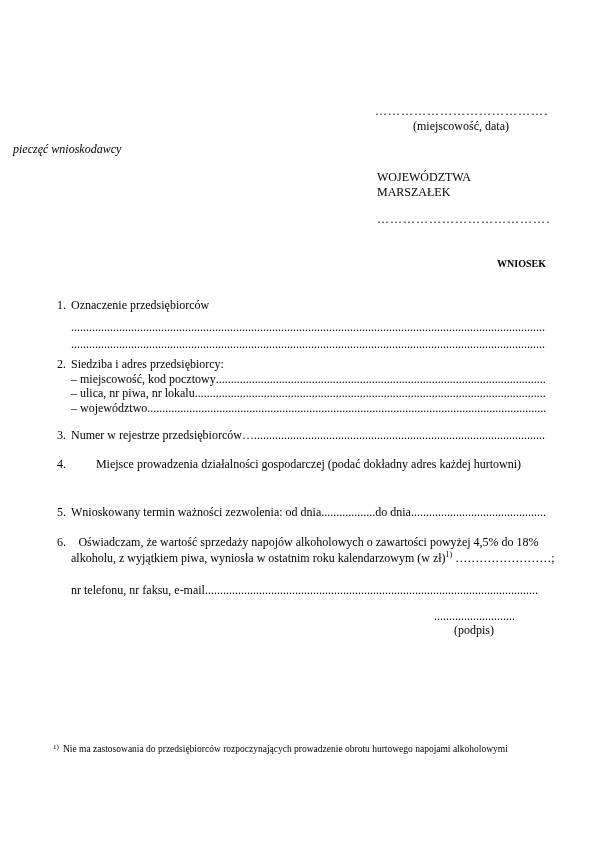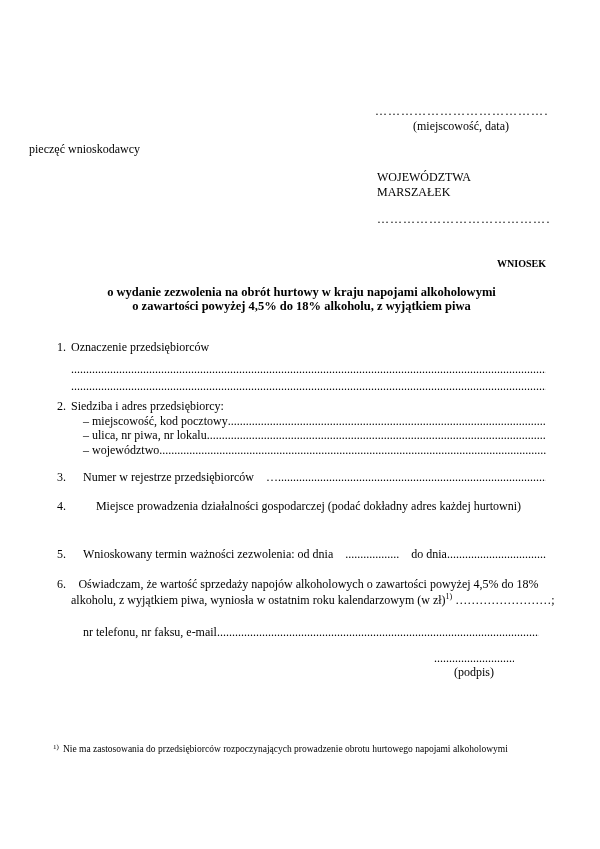--- a/index.html
+++ b/index.html
@@ -28,21 +28,22 @@
   }
   .place-date .dots-row {
     text-align: left;
     white-space: nowrap;
     overflow: hidden;
     letter-spacing: 1px;
   }
   .stamp {
     position: absolute;
     top: 142px;
-    left: 29px;
+    left: 13px;
+    font-style: italic;
   }
   .addressee {
     position: absolute;
     top: 170px;
     left: 377px;
     width: 172px;
   }
   .addressee .line { line-height: 15px; }
   .addressee .dots-row {
     margin-top: 12px;
@@ -79,21 +80,21 @@
   .fill-line {
     white-space: nowrap;
     overflow: hidden;
     line-height: 17px;
   }
   .row {
     display: flex;
     align-items: baseline;
     line-height: 14px;
   }
-  .row .lbl { white-space: nowrap; margin-left: 12px; }
+  .row .lbl { white-space: nowrap; }
   .row .fill {
     flex: 1 1 auto;
     min-width: 0;
     white-space: nowrap;
     overflow: hidden;
   }
   .nowrap { white-space: nowrap; text-align: center; }
 
   .item1 { margin-top: 27px; }
   .item1 .dots-block { margin-top: 6px; }
@@ -158,24 +159,20 @@
   <div class="addressee">
     <div class="line">WOJEWÓDZTWA</div>
     <div class="line">MARSZAŁEK</div>
     <div class="dots-row">………………………………………</div>
   </div>
 
   <div class="content">
 
     <div class="title">WNIOSEK</div>
 
-    <div class="subtitle">
-      <div>o wydanie zezwolenia na obrót hurtowy w kraju napojami alkoholowymi</div>
-      <div>o zawartości powyżej 4,5% do 18% alkoholu, z wyjątkiem piwa</div>
-    </div>
 
     <div class="item item1">
       <span class="num">1.</span>
       <div class="body">
         <div>Oznaczenie przedsiębiorców</div>
         <div class="dots-block">
           <div class="fill-line">........................................................................................................................................................................................</div>
           <div class="fill-line">........................................................................................................................................................................................</div>
         </div>
       </div>

